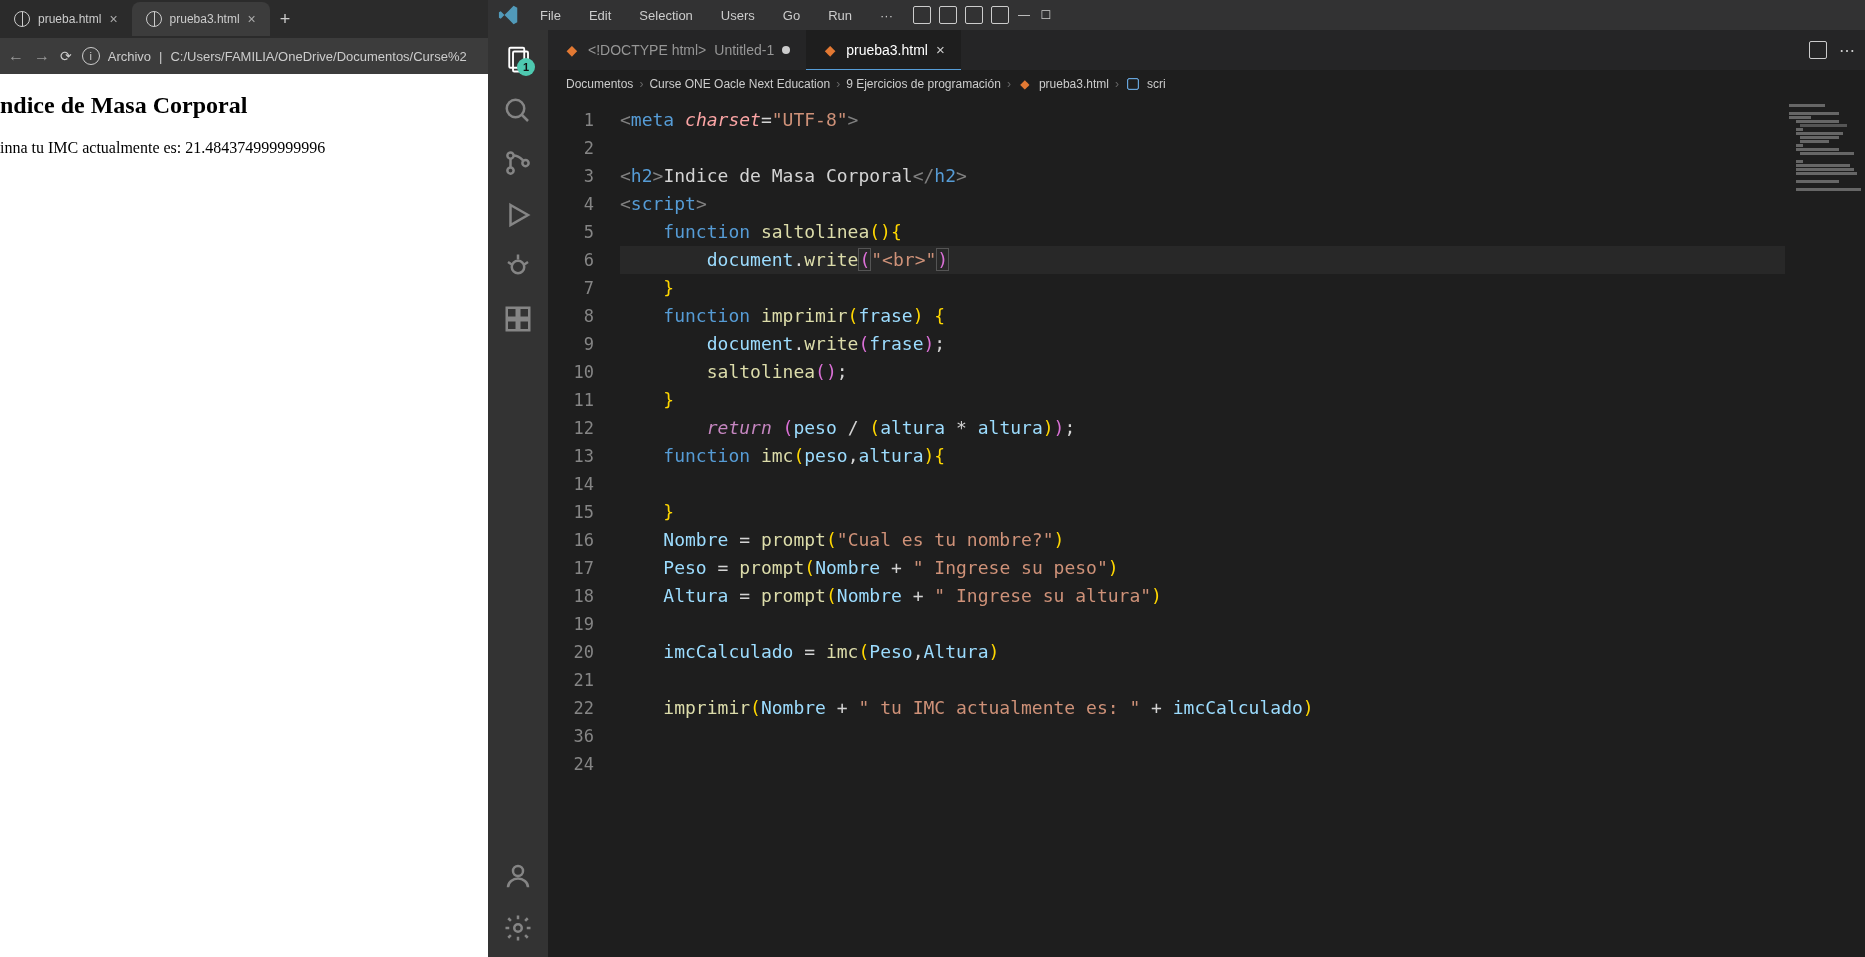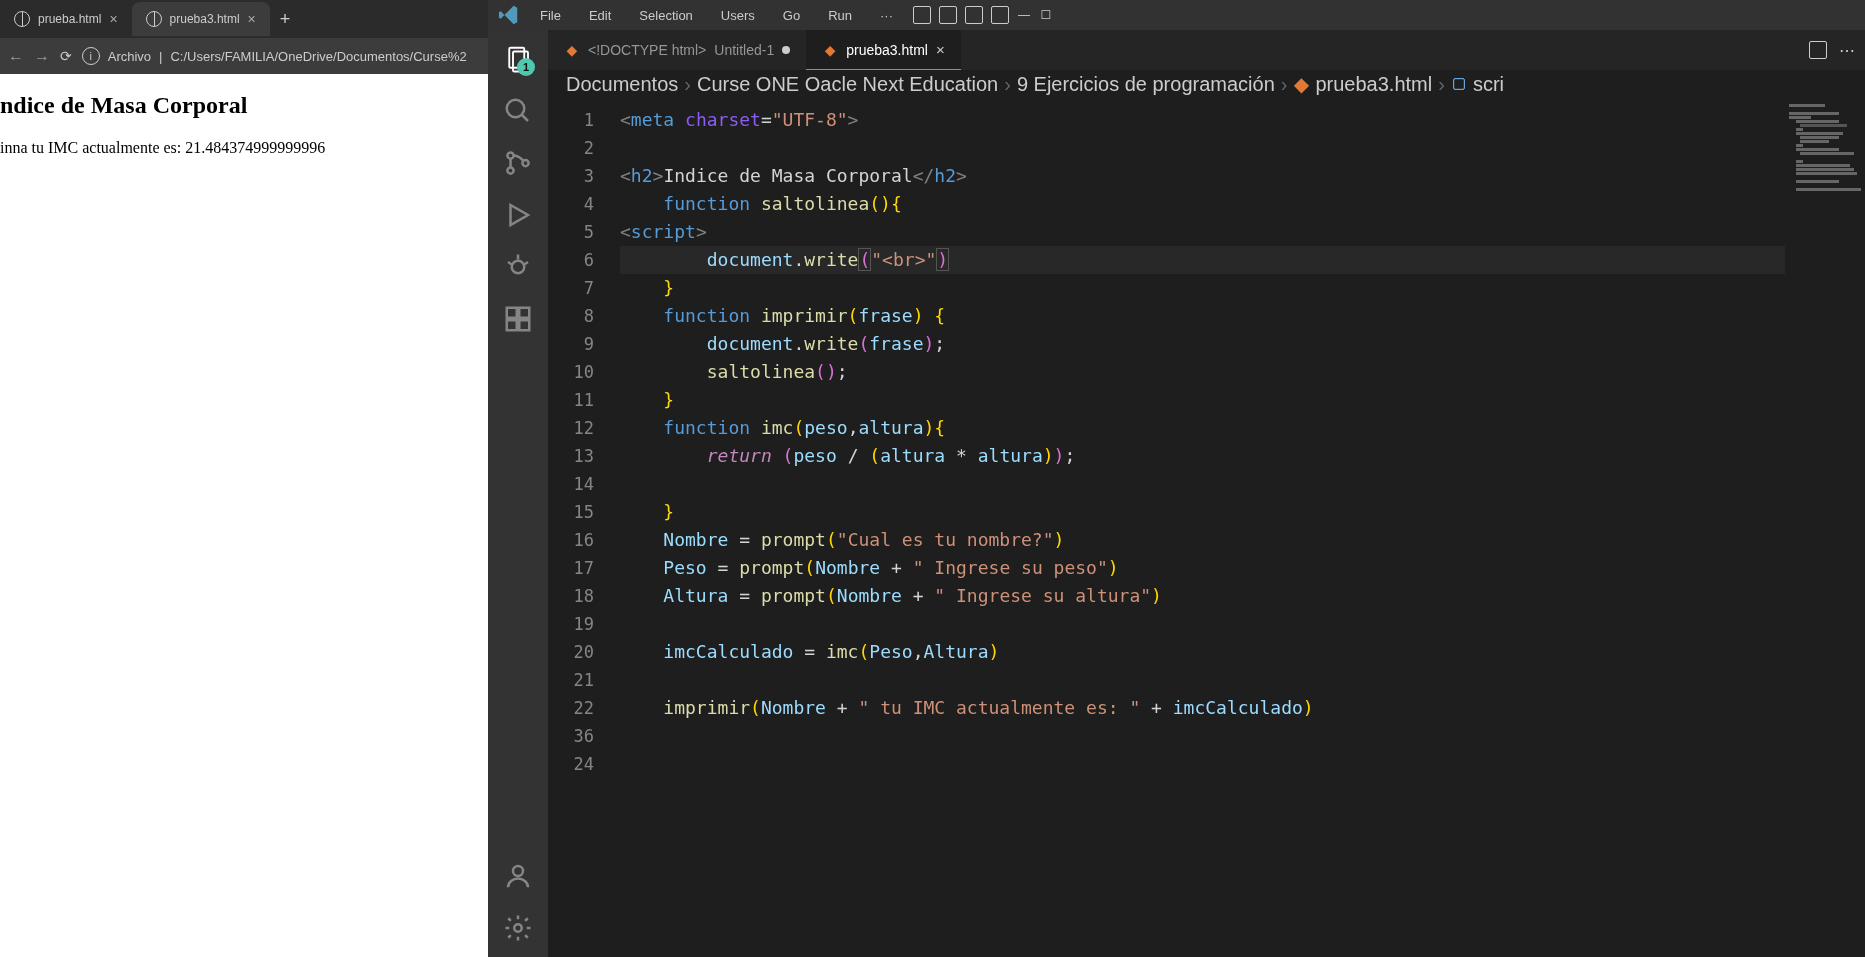--- a/index.html
+++ b/index.html
@@ -44,37 +44,37 @@
 .editor-area { flex:1; display:flex; flex-direction:column; }
 .tab-bar { height:40px; background:#252526; display:flex; align-items:center; }
 .ed-tab { height:100%; padding:0 16px; display:flex; align-items:center; gap:8px; color:#969696; font-size:14px; cursor:pointer; }
 .ed-tab.active { background:#1e1e1e; color:#fff; border-bottom:1px solid #569cd6; }
 .tab-icon { width:16px; height:16px; display:flex; align-items:center; justify-content:center; }
 .html-icon { color:#e37933; }
 .dot { width:8px; height:8px; background:#ccc; border-radius:50%; }
 .tab-close { color:#ccc; font-size:15px; }
 .tab-actions { margin-left:auto; padding:0 10px; display:flex; gap:12px; }
 
-.breadcrumb { height:28px; background:#1e1e1e; display:flex; align-items:center; padding:0 18px; gap:6px; font-size:20px; color:#ccc;text-align:center; }
+.breadcrumb { height:28px; background:#1e1e1e; display:flex; align-items:center; padding:0 18px; gap:6px; font-size:12px; color:#ccc;text-align:center; }
 .crumb { color:#ccc; cursor:pointer; }
 .crumb-sep { color:#666; }
 
 .code-area { flex:1; display:flex; background:#1e1e1e; position:relative; }
 .gutter { width:72px; padding-top:8px; text-align:right; }
 .line-num { height:28px; line-height:28px; color:#858585; font-family:Consolas,monospace; font-size:17px; padding-right:26px; }
 .code { flex:1; padding-top:8px; font-family:Consolas,monospace; font-size:18px; }
 .code-line { height:28px; line-height:28px; white-space:pre; }
 .code-line.current { background:#282828; }
 .minimap { width:80px; background:#1e1e1e; padding:6px 4px; }
 .mm-line { height:3px; margin-bottom:1px; }
 
 
 .tag-bracket { color:#808080; }
 .tag { color:#569cd6; }
-.attr { color:#8b5cf6; }
+.attr { color:#fca5a5; font-style:italic; }
 .string { color:#ce9178; }
 .keyword { color:#569cd6; }
 .keyword-it { color:#c586c0; font-style:italic; }
 .fn { color:#dcdcaa; }
 .param { color:#9cdcfe; }
 .var { color:#9cdcfe; }
 .obj { color:#9cdcfe; }
 .punc { color:#d4d4d4; }
 .op { color:#d4d4d4; }
 .brace { color:#ffd700; }
@@ -242,30 +242,30 @@
           <div class="line-num">20</div>
           <div class="line-num">21</div>
           <div class="line-num">22</div>
           <div class="line-num">36</div>
           <div class="line-num">24</div>
         </div>
         <div class="code">
 <div class="code-line"><span class="tag-bracket">&lt;</span><span class="tag">meta</span> <span class="attr">charset</span><span class="punc">=</span><span class="string">"UTF-8"</span><span class="tag-bracket">&gt;</span></div>
 <div class="code-line"></div>
 <div class="code-line"><span class="tag-bracket">&lt;</span><span class="tag">h2</span><span class="tag-bracket">&gt;</span><span class="punc">Indice de Masa Corporal</span><span class="tag-bracket">&lt;/</span><span class="tag">h2</span><span class="tag-bracket">&gt;</span></div>
+<div class="code-line"><span class="tag-bracket">&lt;</span><span class="tag">script</span><span class="tag-bracket">&gt;</span></div>
 <div class="code-line">    <span class="keyword">function</span> <span class="fn">saltolinea</span><span class="brace">()</span><span class="brace">{</span></div>
-<div class="code-line"><span class="tag-bracket">&lt;</span><span class="tag">script</span><span class="tag-bracket">&gt;</span></div>
 <div class="code-line current">        <span class="obj">document</span><span class="punc">.</span><span class="fn">write</span><span class="brace2 paren-mark">(</span><span class="string">"&lt;br&gt;"</span><span class="brace2 paren-mark">)</span></div>
 <div class="code-line">    <span class="brace">}</span></div>
 <div class="code-line">    <span class="keyword">function</span> <span class="fn">imprimir</span><span class="brace">(</span><span class="param">frase</span><span class="brace">)</span> <span class="brace">{</span></div>
 <div class="code-line">        <span class="obj">document</span><span class="punc">.</span><span class="fn">write</span><span class="brace2">(</span><span class="var">frase</span><span class="brace2">)</span><span class="punc">;</span></div>
 <div class="code-line">        <span class="fn">saltolinea</span><span class="brace2">()</span><span class="punc">;</span></div>
 <div class="code-line">    <span class="brace">}</span></div>
+<div class="code-line">        <span class="keyword-it">return</span> <span class="brace2">(</span><span class="var">peso</span> <span class="op">/</span> <span class="brace">(</span><span class="var">altura</span> <span class="op">*</span> <span class="var">altura</span><span class="brace">)</span><span class="brace2">)</span><span class="punc">;</span></div>
 <div class="code-line">    <span class="keyword">function</span> <span class="fn">imc</span><span class="brace">(</span><span class="param">peso</span><span class="punc">,</span><span class="param">altura</span><span class="brace">)</span><span class="brace">{</span></div>
-<div class="code-line">        <span class="keyword-it">return</span> <span class="brace2">(</span><span class="var">peso</span> <span class="op">/</span> <span class="brace">(</span><span class="var">altura</span> <span class="op">*</span> <span class="var">altura</span><span class="brace">)</span><span class="brace2">)</span><span class="punc">;</span></div>
 <div class="code-line"></div>
 <div class="code-line">    <span class="brace">}</span></div>
 <div class="code-line">    <span class="var">Nombre</span> <span class="op">=</span> <span class="fn">prompt</span><span class="brace">(</span><span class="string">"Cual es tu nombre?"</span><span class="brace">)</span></div>
 <div class="code-line">    <span class="var">Peso</span> <span class="op">=</span> <span class="fn">prompt</span><span class="brace">(</span><span class="var">Nombre</span> <span class="op">+</span> <span class="string">" Ingrese su peso"</span><span class="brace">)</span></div>
 <div class="code-line">    <span class="var">Altura</span> <span class="op">=</span> <span class="fn">prompt</span><span class="brace">(</span><span class="var">Nombre</span> <span class="op">+</span> <span class="string">" Ingrese su altura"</span><span class="brace">)</span></div>
 <div class="code-line"></div>
 <div class="code-line">    <span class="var">imcCalculado</span> <span class="op">=</span> <span class="fn">imc</span><span class="brace">(</span><span class="var">Peso</span><span class="punc">,</span><span class="var">Altura</span><span class="brace">)</span></div>
 <div class="code-line"></div>
 <div class="code-line">    <span class="fn">imprimir</span><span class="brace">(</span><span class="var">Nombre</span> <span class="op">+</span> <span class="string">" tu IMC actualmente es: "</span> <span class="op">+</span> <span class="var">imcCalculado</span><span class="brace">)</span></div>
 <div class="code-line"></div>

